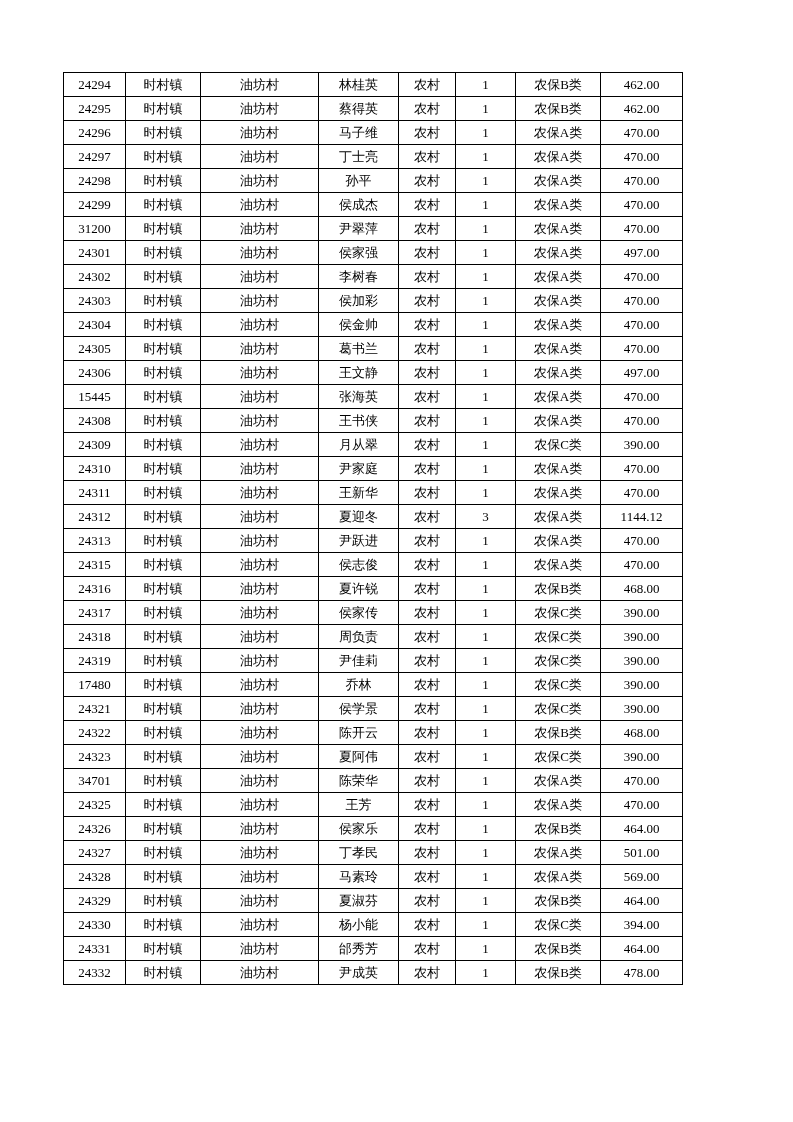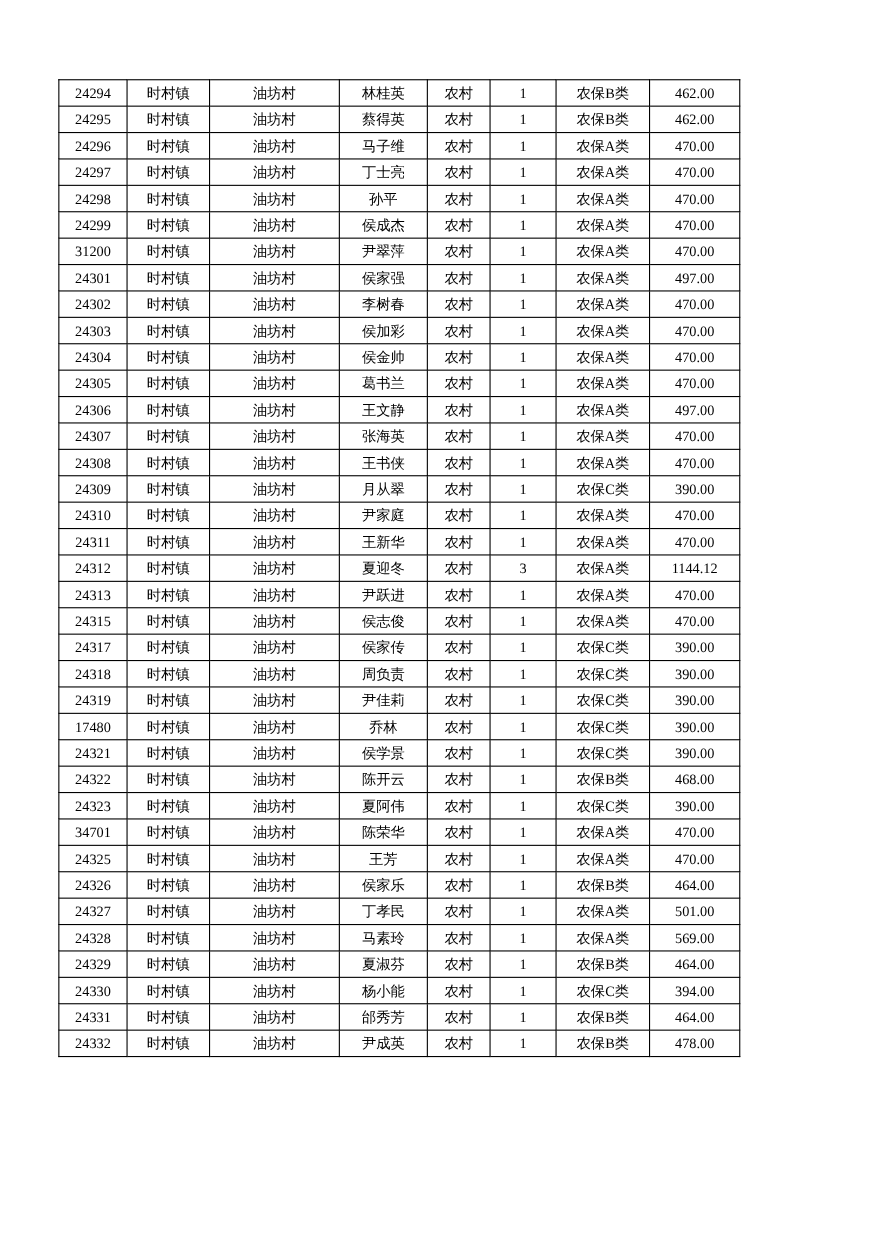--- a/index.html
+++ b/index.html
@@ -13,21 +13,21 @@
   .page {
     position: relative;
     width: 793px;
     height: 1122px;
     background: #ffffff;
     overflow: hidden;
   }
   table.roster {
     position: absolute;
     top: 72px;
-    left: 53px;
+    left: 63px;
     border-collapse: collapse;
     table-layout: fixed;
     width: 619px;
   }
   table.roster td {
     border: 1px solid #000000;
     height: 23px;
     padding: 0 2px;
     text-align: center;
     vertical-align: middle;
@@ -186,21 +186,21 @@
           <td>24306</td>
           <td>时村镇</td>
           <td>油坊村</td>
           <td>王文静</td>
           <td>农村</td>
           <td>1</td>
           <td>农保A类</td>
           <td>497.00</td>
         </tr>
         <tr>
-          <td>24307</td>
+          <td>15445</td>
           <td>时村镇</td>
           <td>油坊村</td>
           <td>张海英</td>
           <td>农村</td>
           <td>1</td>
           <td>农保A类</td>
           <td>470.00</td>
         </tr>
         <tr>
           <td>24308</td>
@@ -264,20 +264,30 @@
         </tr>
         <tr>
           <td>24315</td>
           <td>时村镇</td>
           <td>油坊村</td>
           <td>侯志俊</td>
           <td>农村</td>
           <td>1</td>
           <td>农保A类</td>
           <td>470.00</td>
+        </tr>
+        <tr>
+          <td>24316</td>
+          <td>时村镇</td>
+          <td>油坊村</td>
+          <td>夏许锐</td>
+          <td>农村</td>
+          <td>1</td>
+          <td>农保B类</td>
+          <td>468.00</td>
         </tr>
         <tr>
           <td>24317</td>
           <td>时村镇</td>
           <td>油坊村</td>
           <td>侯家传</td>
           <td>农村</td>
           <td>1</td>
           <td>农保C类</td>
           <td>390.00</td>

